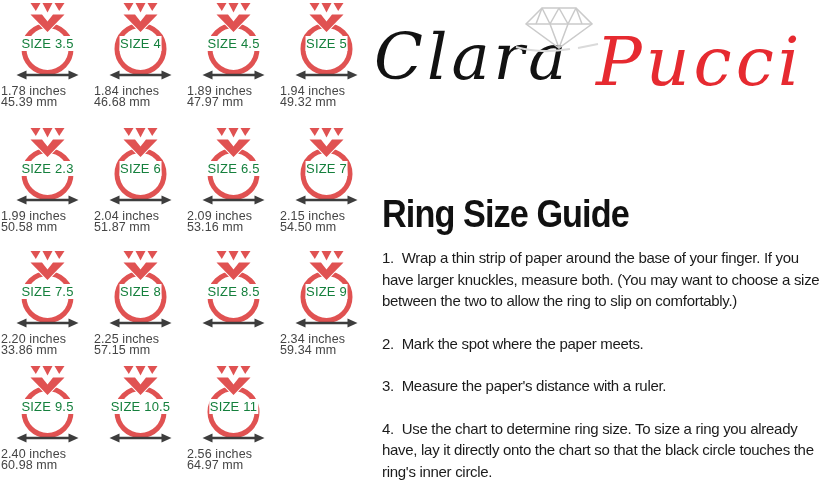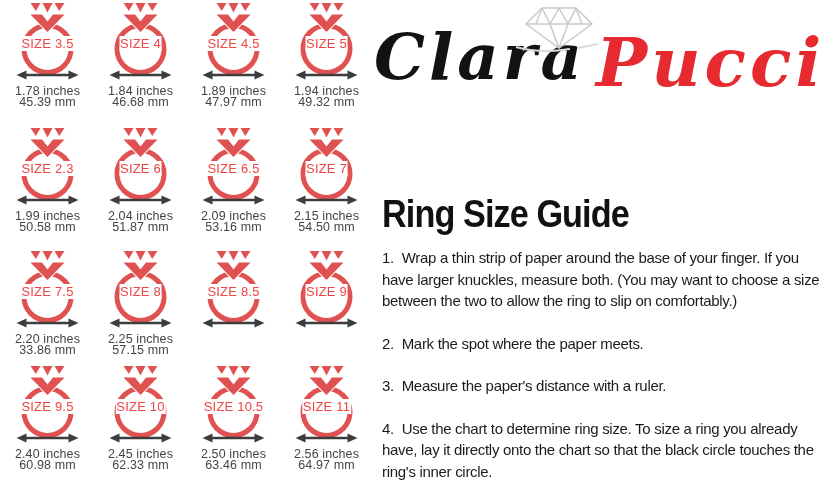--- a/index.html
+++ b/index.html
@@ -11,29 +11,29 @@
         display:grid;grid-template-columns:repeat(4,93px);
         grid-template-rows:125px 123px 115px 138px;}
   .cell{position:relative;}
   .ring-svg{display:block;}
   .band{fill:#fff;stroke:var(--ring-red,#e05252);stroke-width:5;}
   .gem path{fill:var(--ring-red,#e05252);stroke:#fff;stroke-width:2;
             paint-order:stroke;stroke-linejoin:round;}
   .arrow line{stroke:var(--arrow-gray,#3d3d3d);stroke-width:2.4;}
   .arrow path{fill:var(--arrow-gray,#3d3d3d);}
   .size-label{position:absolute;top:36px;left:50%;transform:translateX(-50%);
-              font-size:13px;color:#ef4444;background:#fff;white-space:nowrap;
+              font-size:13px;color:#15803d;background:#fff;white-space:nowrap;
               padding:0 1px;letter-spacing:.2px;text-align:center;}
-  .meas{margin-top:4px;text-align:center;font-size:12.5px;line-height:11px;
+  .meas{margin-top:4px;font-size:12.5px;line-height:11px;
         color:#454545;letter-spacing:.1px;}
 
   
   .logo{position:absolute;left:372px;top:0;width:467px;height:100px;}
   .brand-word{position:absolute;font-family:"DejaVu Serif",serif;
-              font-style:italic;font-weight:bold;white-space:nowrap;}
+              font-style:italic;font-weight:normal;white-space:nowrap;}
   .clara{left:2px;top:22px;font-size:64px;line-height:70px;color:#121212;
          letter-spacing:4px;}
   .pucci{left:224px;top:30px;font-size:68px;line-height:64px;
          color:var(--brand-red,#e62a30);letter-spacing:4px;}
   .logo-diamond{position:absolute;left:140px;top:2px;}
   .logo-diamond path{fill:none;stroke:#cacaca;stroke-width:1.5;}
   .logo-diamond .swoosh{stroke:#dadada;stroke-width:2.2;}
 
   
   .page-title{position:absolute;left:382px;top:192px;margin:0;
@@ -296,20 +296,24 @@
         <path d="M53.5,3 L63.5,3 L58.2,11 Z"></path>
         <path d="M29.5,14.5 L41,14.5 L46.5,21.5 L52,14.5 L63.5,14.5 L46.5,32 Z"></path>
       </g>
       <g class="arrow">
         <line x1="22" y1="75" x2="71" y2="75"></line>
         <path d="M15.5,75 L25.5,70.6 L25.5,79.4 Z"></path>
         <path d="M77.5,75 L67.5,70.6 L67.5,79.4 Z"></path>
       </g>
     </svg>
     <span class="size-label">SIZE 9</span>
+    <div class="meas">
+      <div class="inches">2.34 inches</div>
+      <div class="mm">59.34 mm</div>
+    </div>
   </div>
 
   <div class="cell">
     <svg class="ring-svg" width="93" height="82" viewBox="0 0 93 82">
       <circle class="band" cx="46.5" cy="49" r="23.5"></circle>
       <g class="gem">
         <path d="M29.5,3 L39.5,3 L34.8,11 Z"></path>
         <path d="M41.5,3 L51.5,3 L46.5,12.5 Z"></path>
         <path d="M53.5,3 L63.5,3 L58.2,11 Z"></path>
         <path d="M29.5,14.5 L41,14.5 L46.5,21.5 L52,14.5 L63.5,14.5 L46.5,32 Z"></path>
@@ -320,62 +324,37 @@
         <path d="M77.5,75 L67.5,70.6 L67.5,79.4 Z"></path>
       </g>
     </svg>
     <span class="size-label">SIZE 9.5</span>
     <div class="meas">
       <div class="inches">2.40 inches</div>
       <div class="mm">60.98 mm</div>
     </div>
   </div>
 
-  <div class="cell">
-    <svg class="ring-svg" width="93" height="82" viewBox="0 0 93 82">
-      <circle class="band" cx="46.5" cy="49" r="23.5"></circle>
-      <g class="gem">
-        <path d="M29.5,3 L39.5,3 L34.8,11 Z"></path>
-        <path d="M41.5,3 L51.5,3 L46.5,12.5 Z"></path>
-        <path d="M53.5,3 L63.5,3 L58.2,11 Z"></path>
-        <path d="M29.5,14.5 L41,14.5 L46.5,21.5 L52,14.5 L63.5,14.5 L46.5,32 Z"></path>
-      </g>
-      <g class="arrow">
-        <line x1="22" y1="75" x2="71" y2="75"></line>
-        <path d="M15.5,75 L25.5,70.6 L25.5,79.4 Z"></path>
-        <path d="M77.5,75 L67.5,70.6 L67.5,79.4 Z"></path>
-      </g>
-    </svg>
-    <span class="size-label">SIZE 10</span>
-    <div class="meas">
-      <div class="inches">2.45 inches</div>
-      <div class="mm">62.33 mm</div>
-    </div>
-  </div>
 
   <div class="cell">
     <svg class="ring-svg" width="93" height="82" viewBox="0 0 93 82">
       <circle class="band" cx="46.5" cy="49" r="23.5"></circle>
       <g class="gem">
         <path d="M29.5,3 L39.5,3 L34.8,11 Z"></path>
         <path d="M41.5,3 L51.5,3 L46.5,12.5 Z"></path>
         <path d="M53.5,3 L63.5,3 L58.2,11 Z"></path>
         <path d="M29.5,14.5 L41,14.5 L46.5,21.5 L52,14.5 L63.5,14.5 L46.5,32 Z"></path>
       </g>
       <g class="arrow">
         <line x1="22" y1="75" x2="71" y2="75"></line>
         <path d="M15.5,75 L25.5,70.6 L25.5,79.4 Z"></path>
         <path d="M77.5,75 L67.5,70.6 L67.5,79.4 Z"></path>
       </g>
     </svg>
     <span class="size-label">SIZE 10.5</span>
-    <div class="meas">
-      <div class="inches">2.50 inches</div>
-      <div class="mm">63.46 mm</div>
-    </div>
   </div>
 
   <div class="cell">
     <svg class="ring-svg" width="93" height="82" viewBox="0 0 93 82">
       <circle class="band" cx="46.5" cy="49" r="23.5"></circle>
       <g class="gem">
         <path d="M29.5,3 L39.5,3 L34.8,11 Z"></path>
         <path d="M41.5,3 L51.5,3 L46.5,12.5 Z"></path>
         <path d="M53.5,3 L63.5,3 L58.2,11 Z"></path>
         <path d="M29.5,14.5 L41,14.5 L46.5,21.5 L52,14.5 L63.5,14.5 L46.5,32 Z"></path>

